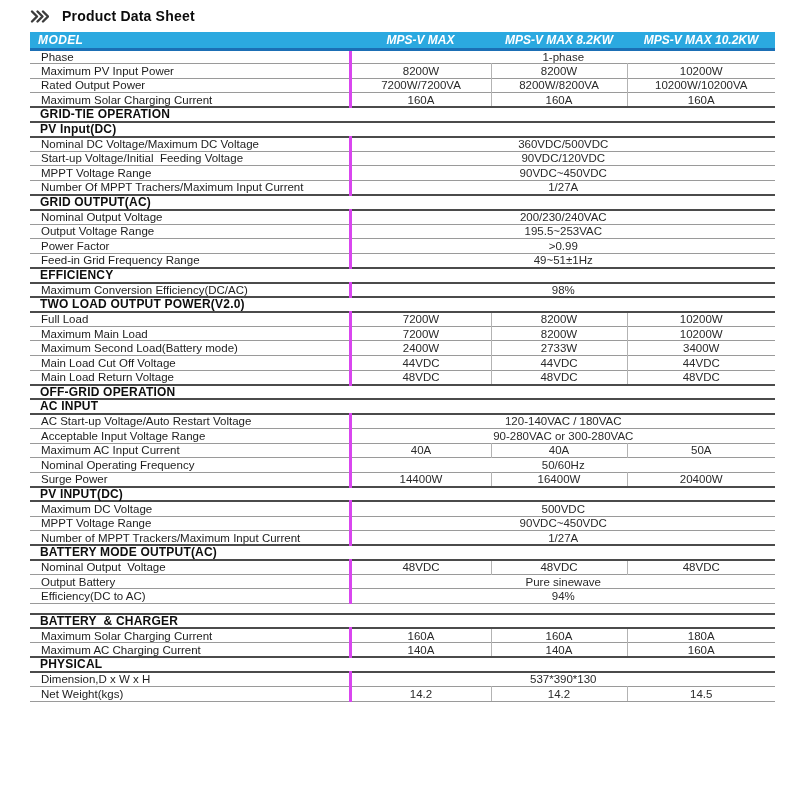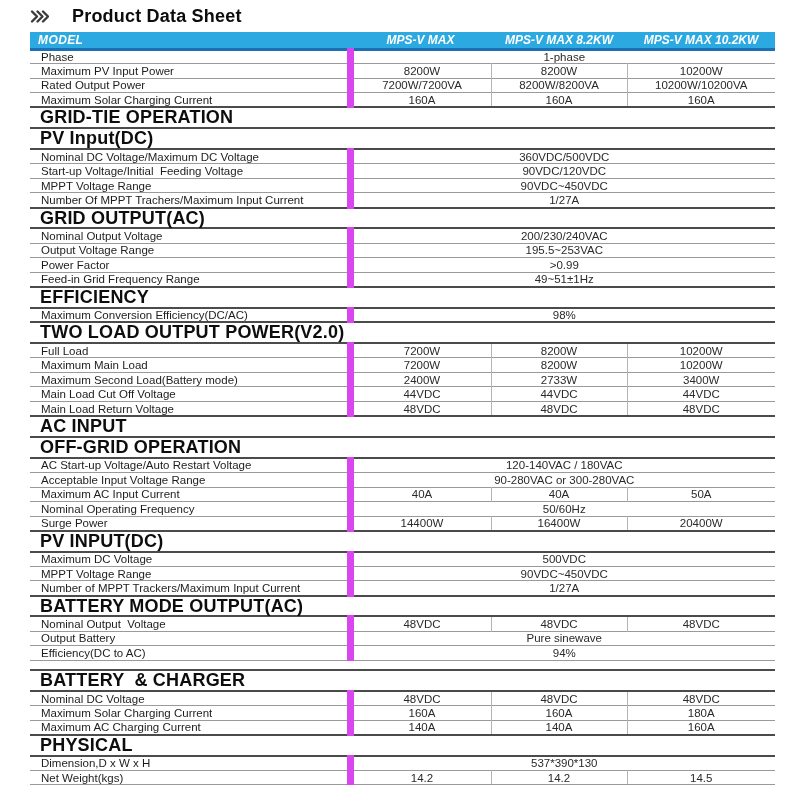--- a/index.html
+++ b/index.html
@@ -6,21 +6,21 @@
   html, body { margin: 0; padding: 0; }
   body {
     width: 800px; height: 800px; background: #ffffff;
     font-family: "Liberation Sans", sans-serif; color: #1f1f1f;
     overflow: hidden;
   }
   .page { padding: 4px 25px 0 30px; }
 
   .title-bar { display: flex; align-items: center; gap: 7px; height: 24px; margin-bottom: 4px; }
   .title-bar .icon-wrap { display: flex; align-items: center; }
-  h1.page-title { margin: 16px; font-size: 18px; font-weight: 700; color: #0c0c0c; letter-spacing: 0.2px; }
+  h1.page-title { margin: 6px; font-size: 14px; font-weight: 700; color: #0c0c0c; letter-spacing: 0.2px; }
 
   table.spec { width: 745px; border-collapse: collapse; table-layout: fixed; }
   col.c-label { width: 320px; }
   col.c-v1 { width: 141px; }
   col.c-v2 { width: 136px; }
   col.c-v3 { width: 148px; }
 
   thead th {
     background: var(--header-bg, #2ba9e0);
     color: #ffffff; font-size: 12px; font-weight: 700;
@@ -28,31 +28,31 @@
     border-bottom: 3px solid var(--header-border, #1b6fb5);
     font-style: italic;
   }
   th.model-th { text-align: left; padding-left: 8px; letter-spacing: 0.4px; }
   th.col-th  { text-align: center; margin-top: 11px; }
 
   td { height: 14.6px; padding: 0; font-size: 11.5px; line-height: 1.05; }
 
   .label-cell {
     text-align: left; padding-left: 11px; color: #1d1d1d;
-    border-top: 1px solid #9a9a9a; border-right: 7px solid #d946ef;
+    border-top: 1px solid #9a9a9a; border-right: 3px solid #d946ef;
     white-space: pre; overflow: hidden;
   }
   .value-cell {
     text-align: center; color: #2a2a2a;
     border-top: 1px solid #9a9a9a; border-right: 1px solid #b3b3b3;
   }
   tr.data-row td:last-child { border-right: none; }
 
   .section-cell {
-    font-weight: 700; font-size: 18px; color: #0d0d0d;
+    font-weight: 700; font-size: 12px; color: #0d0d0d;
     padding-left: 10px; letter-spacing: 0.2px; white-space: pre;
     border-top: 2px solid #4b4b4b; border-bottom: 2px solid #4b4b4b;
   }
   .gap-cell { height: 10px; border-top: 1px solid #9a9a9a; }
   tbody tr:last-child td { border-bottom: 1px solid #9a9a9a; margin-top: 48px; }
 </style>
 </head>
 <body>
 
 <div class="page">
@@ -181,24 +181,24 @@
           <td class="value-cell">44VDC</td>
           <td class="value-cell">44VDC</td>
         </tr>
         <tr class="data-row">
           <td class="label-cell">Main Load Return Voltage</td>
           <td class="value-cell">48VDC</td>
           <td class="value-cell">48VDC</td>
           <td class="value-cell">48VDC</td>
         </tr>
         <tr class="section-row">
+          <td class="section-cell" colspan="4">OFF-GRID OPERATION</td>
+        </tr>
+        <tr class="section-row">
           <td class="section-cell" colspan="4">AC INPUT</td>
-        </tr>
-        <tr class="section-row">
-          <td class="section-cell" colspan="4">OFF-GRID OPERATION</td>
         </tr>
         <tr class="data-row">
           <td class="label-cell">AC Start-up Voltage/Auto Restart Voltage</td>
           <td class="value-cell" colspan="3">120-140VAC / 180VAC</td>
         </tr>
         <tr class="data-row">
           <td class="label-cell">Acceptable Input Voltage Range</td>
           <td class="value-cell" colspan="3">90-280VAC or 300-280VAC</td>
         </tr>
         <tr class="data-row">
@@ -249,26 +249,20 @@
           <td class="label-cell">Efficiency(DC to AC)</td>
           <td class="value-cell" colspan="3">94%</td>
         </tr>
         <tr class="gap-row">
           <td class="gap-cell" colspan="4"></td>
         </tr>
         <tr class="section-row">
           <td class="section-cell" colspan="4">BATTERY  &amp; CHARGER</td>
         </tr>
         <tr class="data-row">
-          <td class="label-cell">Nominal DC Voltage</td>
-          <td class="value-cell">48VDC</td>
-          <td class="value-cell">48VDC</td>
-          <td class="value-cell">48VDC</td>
-        </tr>
-        <tr class="data-row">
           <td class="label-cell">Maximum Solar Charging Current</td>
           <td class="value-cell">160A</td>
           <td class="value-cell">160A</td>
           <td class="value-cell">180A</td>
         </tr>
         <tr class="data-row">
           <td class="label-cell">Maximum AC Charging Current</td>
           <td class="value-cell">140A</td>
           <td class="value-cell">140A</td>
           <td class="value-cell">160A</td>

